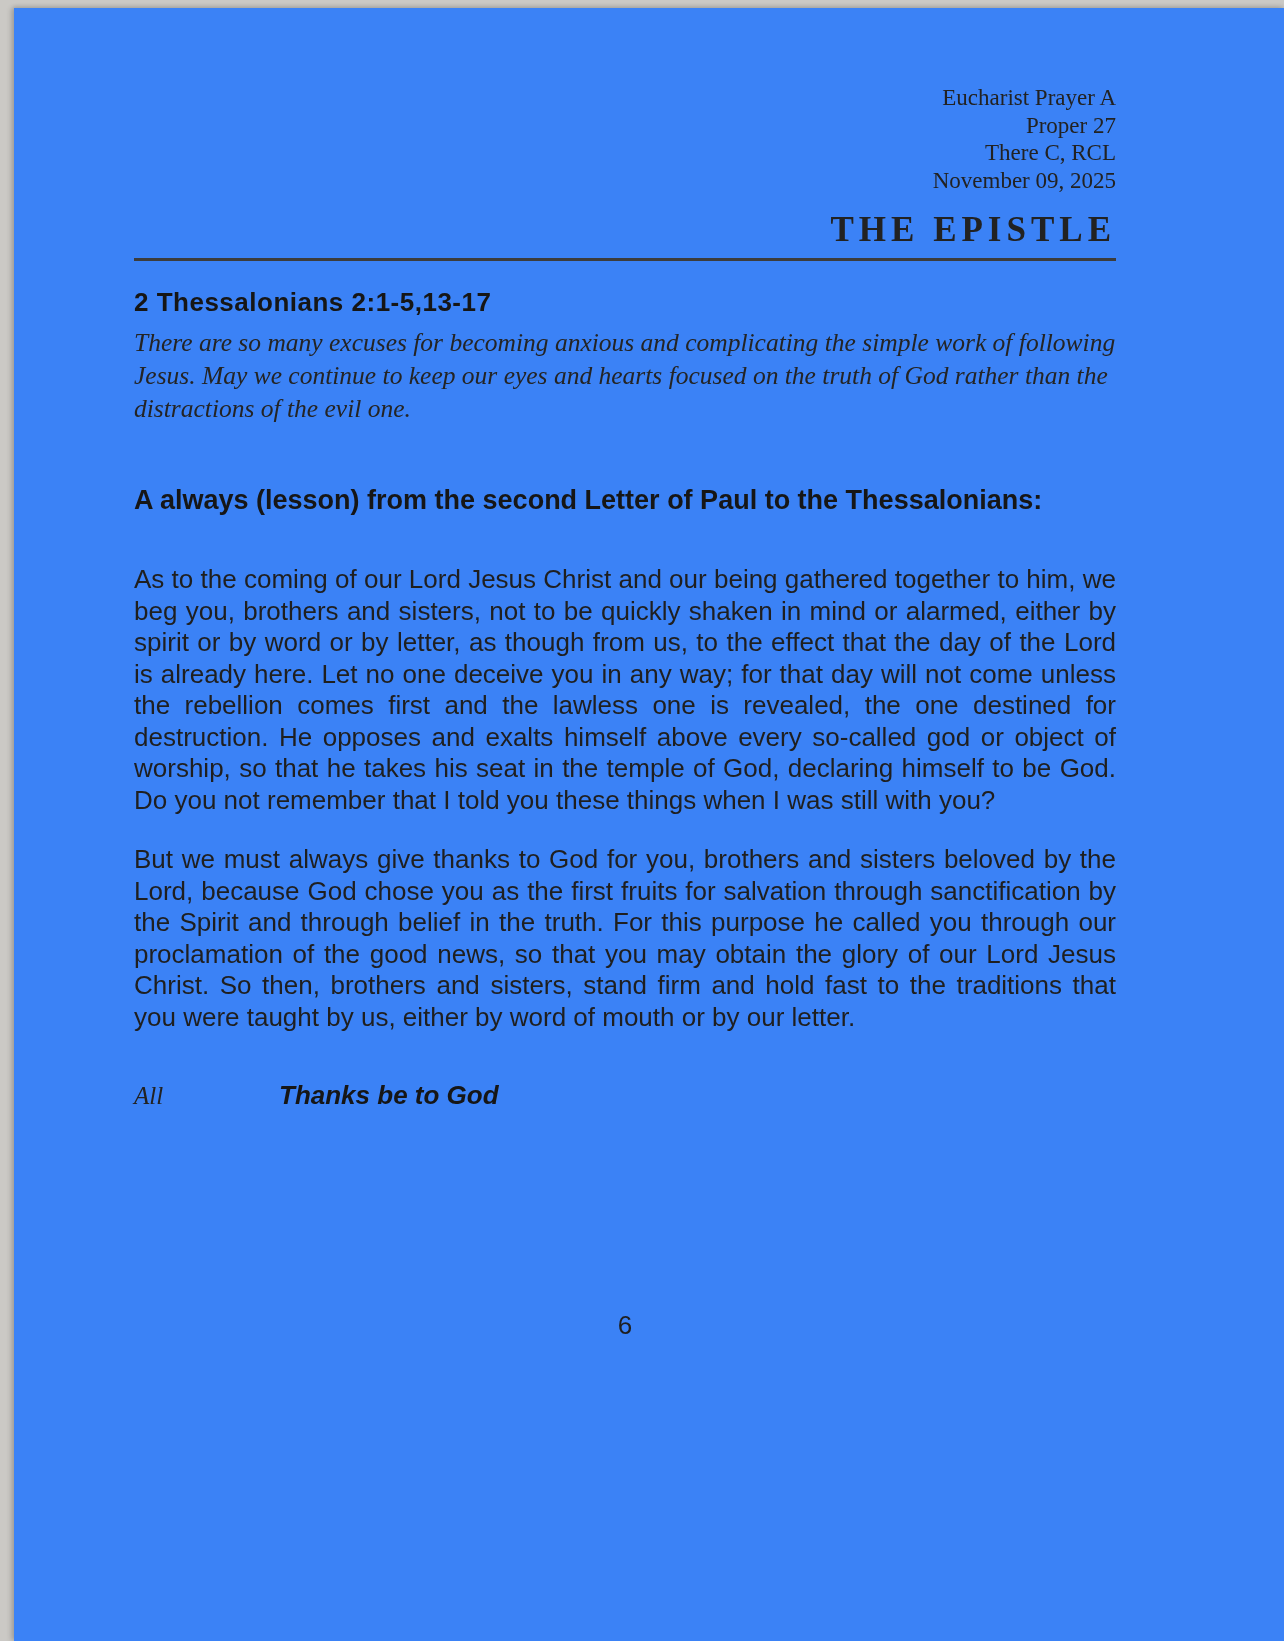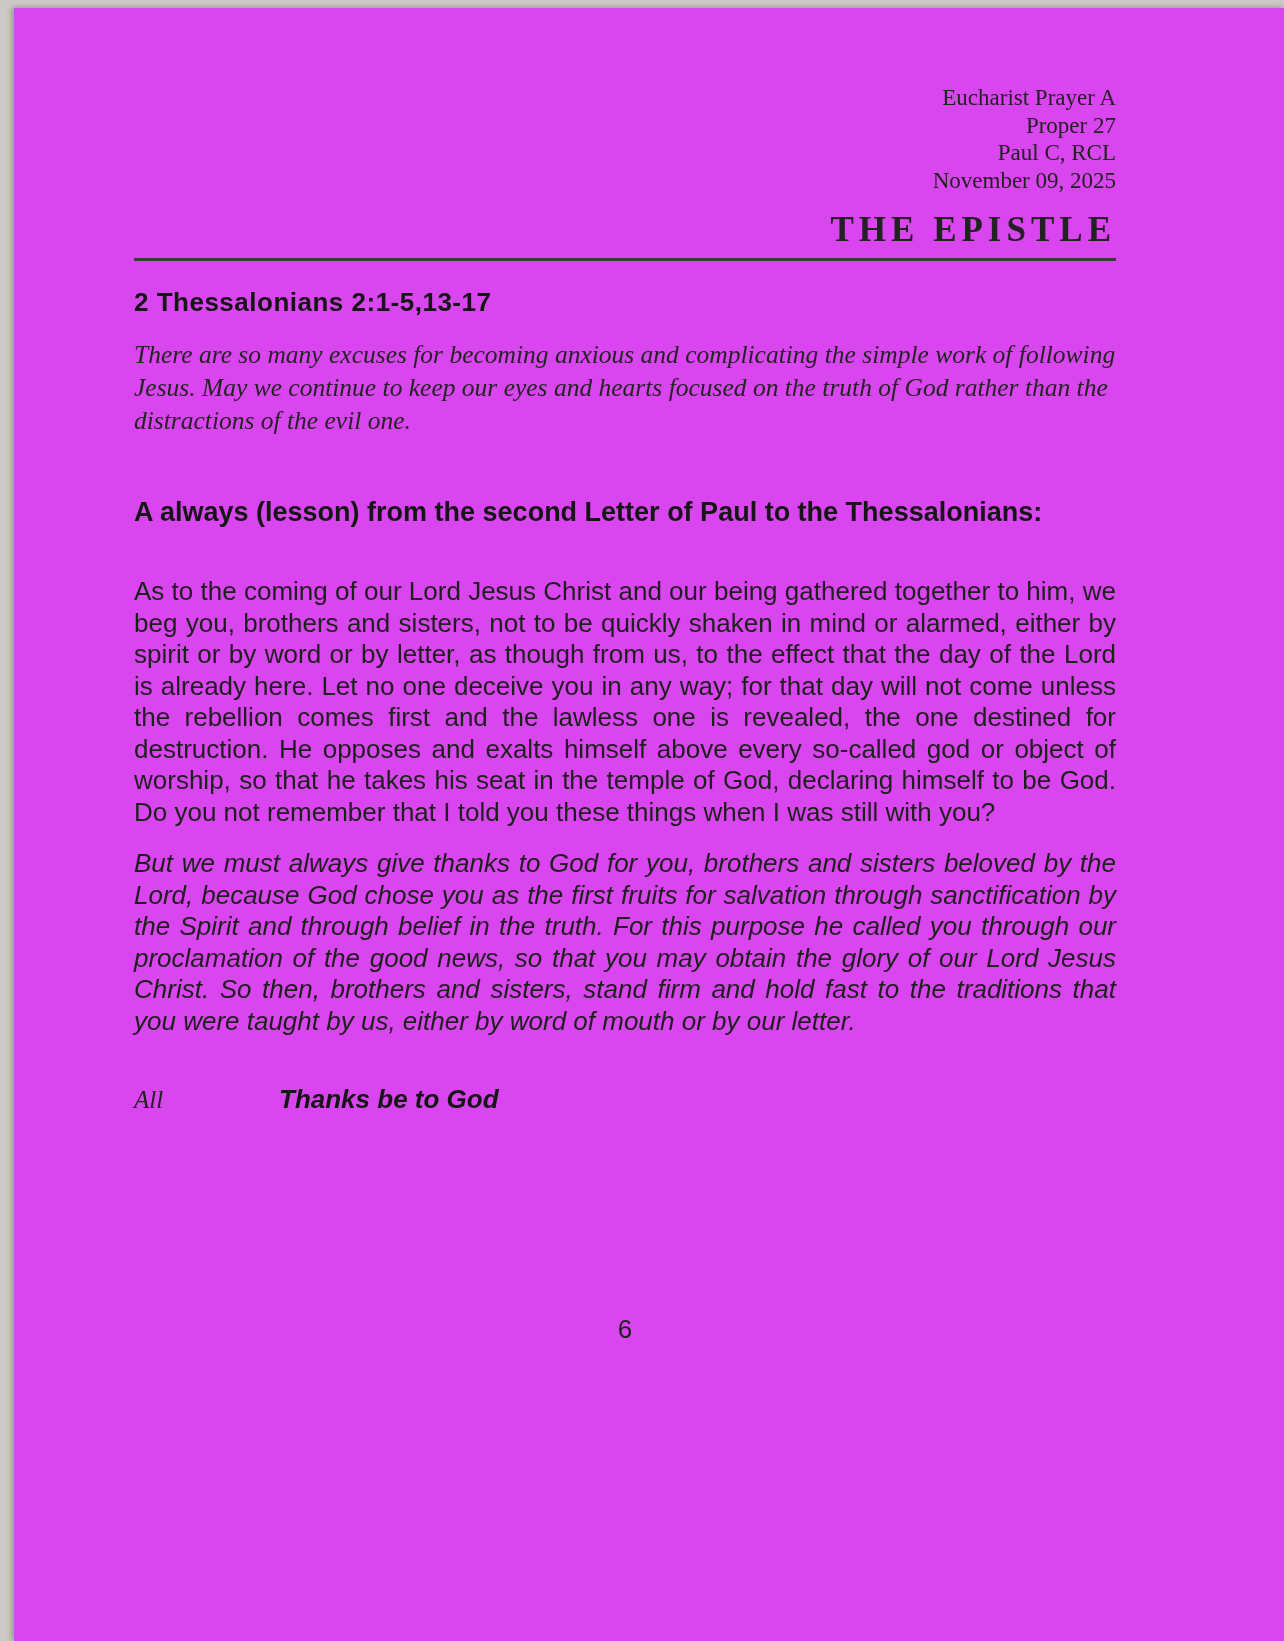--- a/index.html
+++ b/index.html
@@ -11,21 +11,21 @@
     overflow: hidden;
     font-family: "Liberation Serif", serif;
     color: #1c1c1c;
   }
   .page {
     position: absolute;
     left: 14px;
     top: 8px;
     width: 1270px;
     height: 1633px;
-    background: #d946ef;
+    background: #3b82f6;
     box-shadow: -3px 0 5px rgba(0,0,0,0.18), 0 -2px 4px rgba(0,0,0,0.10);
   }
   .content {
     padding: 76px 0 0 120px;
     width: 982px;
   }
 
   
   .header-block {
     text-align: right;
@@ -53,21 +53,21 @@
   
   .citation {
     margin-top: 26px;
     font-family: "Liberation Sans", sans-serif;
     font-weight: bold;
     font-size: 26px;
     letter-spacing: 0.5px;
     color: #161616;
   }
   .intro {
-    margin-top: 20px;
+    margin-top: 8px;
     font-style: italic;
     font-size: 25.5px;
     line-height: 33px;
     color: #242424;
   }
 
   .announcement {
     margin-top: 60px;
     font-family: "Liberation Sans", sans-serif;
     font-weight: bold;
@@ -77,21 +77,21 @@
 
   .body-para {
     margin: 0;
     margin-top: 48px;
     font-family: "Liberation Sans", sans-serif;
     font-size: 26px;
     line-height: 31.5px;
     text-align: justify;
     color: #1f1f1f;
   }
-  .body-para + .body-para { margin-top: 20px; font-style: italic; }
+  .body-para + .body-para { margin-top: 28px; }
 
   
   .response-block {
     margin-top: 46px;
     font-size: 26px;
   }
   .response-row {
     display: flex;
     align-items: baseline;
     line-height: 33px;
@@ -128,21 +128,21 @@
 </style>
 </head>
 <body>
 
 <div class="page">
   <div class="content">
 
     <div class="header-block">
       <div>Eucharist Prayer A</div>
       <div>Proper 27</div>
-      <div>Paul C, RCL</div>
+      <div>There C, RCL</div>
       <div>November 09, 2025</div>
     </div>
 
     <div class="section-title">THE EPISTLE</div>
     <hr class="section-rule">
 
     <div class="citation">2 Thessalonians 2:1-5,13-17</div>
 
     <div class="intro">There are so many excuses for becoming anxious and complicating the simple work of following Jesus. May we continue to keep our eyes and hearts focused on the truth of God rather than the distractions of the evil one.</div>
 

